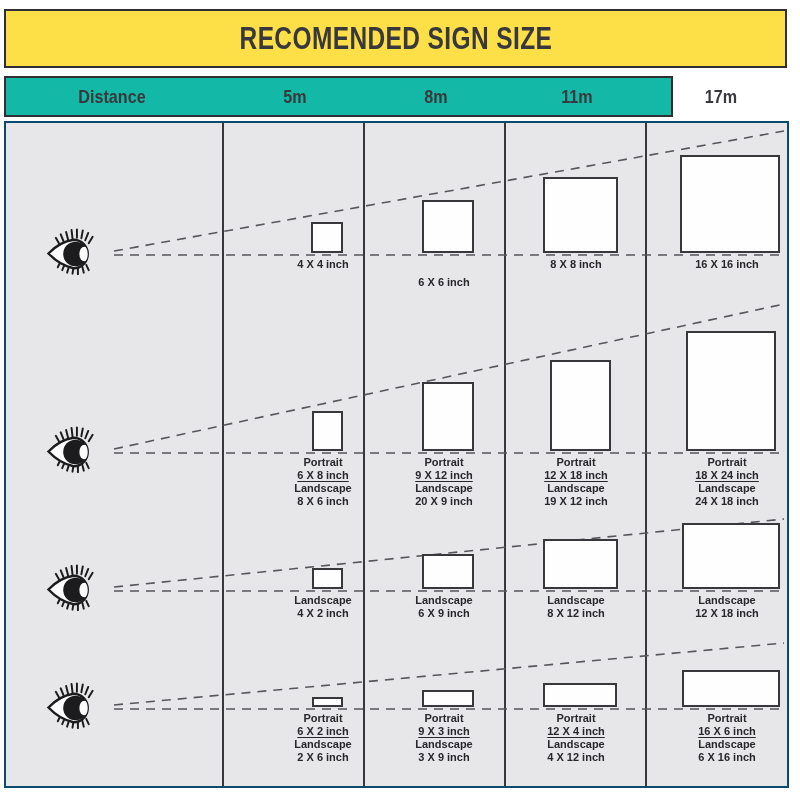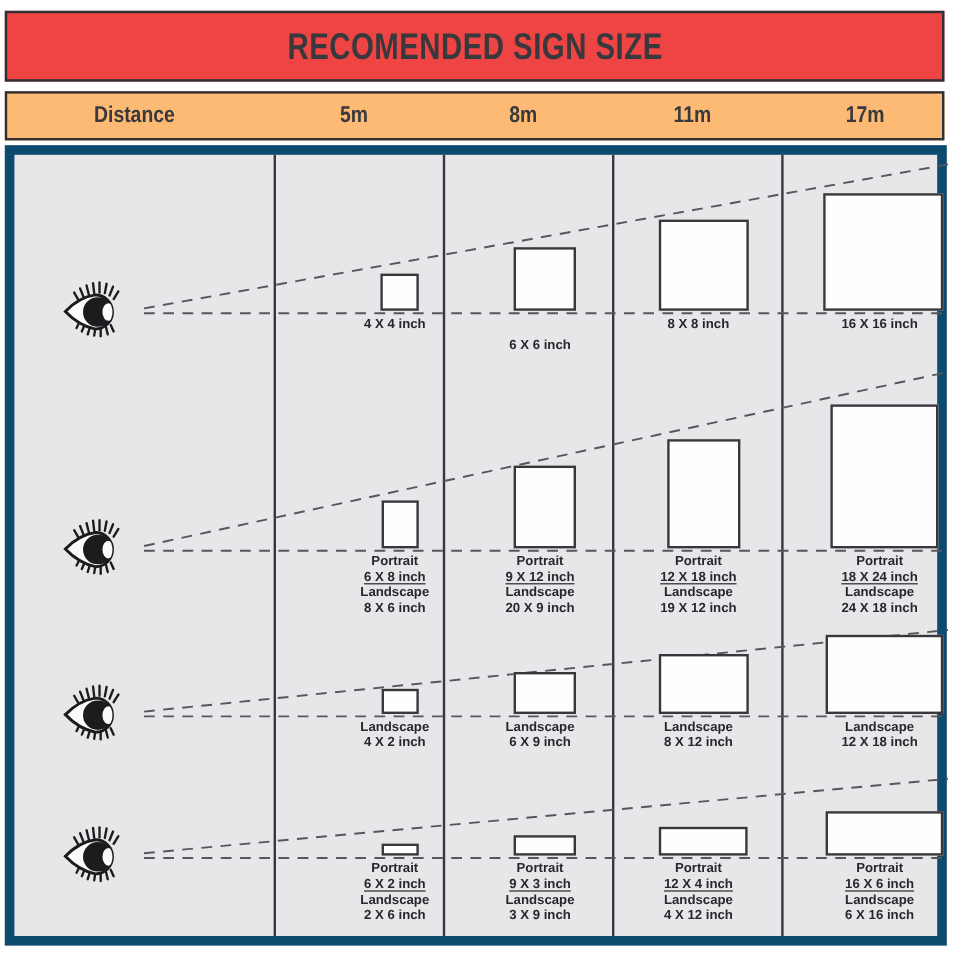--- a/index.html
+++ b/index.html
@@ -1,31 +1,31 @@
 <!DOCTYPE html>
 <html><head>
 <meta charset="utf-8">
 <style>
   html,body { margin:0; padding:0; background:#ffffff; }
   .page { position:relative; width:800px; height:800px; background:#ffffff;
           font-family:"Liberation Sans", sans-serif; overflow:hidden; }
 
   .title-bar { position:absolute; left:4px; top:9px; width:783px; height:59px;
-               background:#ef4444; border:2px solid #303034; box-sizing:border-box;
+               background:#fde047; border:2px solid #303034; box-sizing:border-box;
                display:flex; align-items:center; justify-content:center; }
   .title-text { font-size:31px; font-weight:bold; color:#39393d; white-space:nowrap;
                 transform:scaleX(0.79); letter-spacing:0.5px; }
 
-  .header-bar { position:absolute; left:4px; top:76px; width:783px; height:41px;
-                background:#fdba74; border:2px solid #303034; box-sizing:border-box; }
+  .header-bar { position:absolute; left:4px; top:76px; width:669px; height:41px;
+                background:#14b8a6; border:2px solid #303034; box-sizing:border-box; }
   .hlabel { position:absolute; top:50%; font-size:19px; font-weight:bold; color:#39393d;
             white-space:nowrap; transform:translate(-50%,-50%) scaleX(0.85); }
 
   .body-box { position:absolute; left:4px; top:121px; width:785px; height:667px;
-              background:#e7e7ea; border:8px solid #0c4a6e; box-sizing:border-box; }
+              background:#e7e7ea; border:2px solid #0c4a6e; box-sizing:border-box; }
   .vline { position:absolute; top:0; bottom:0; width:2px; background:#38383c; }
 
   .sight { position:absolute; left:0; top:0; width:781px; height:663px; }
 
   .eye { position:absolute; left:40px; width:54px; height:60px; }
 
   .sign { position:absolute; background:#fefefe; border:2px solid #38383c;
           box-sizing:border-box; }
 
   .siglbl { position:absolute; width:150px; text-align:center; font-size:11px;

